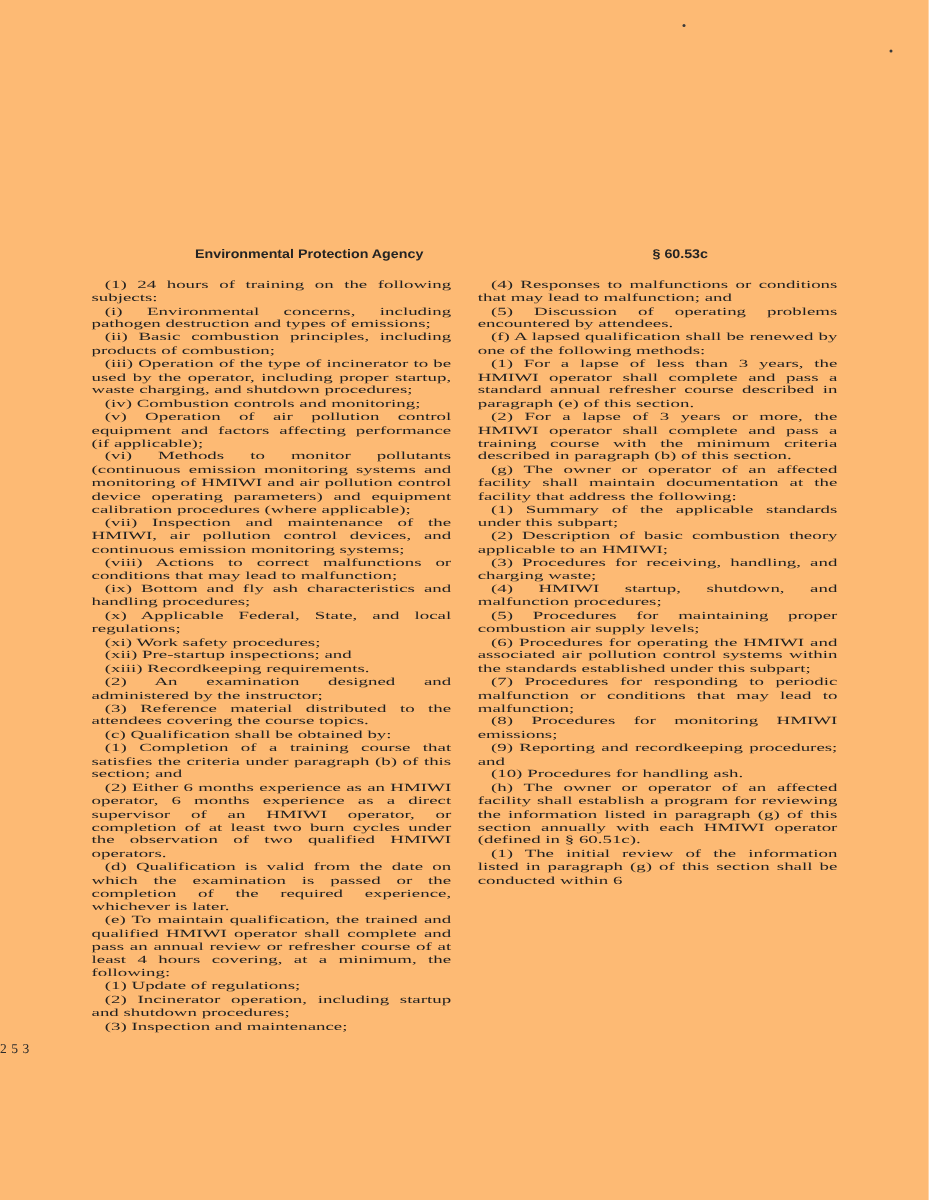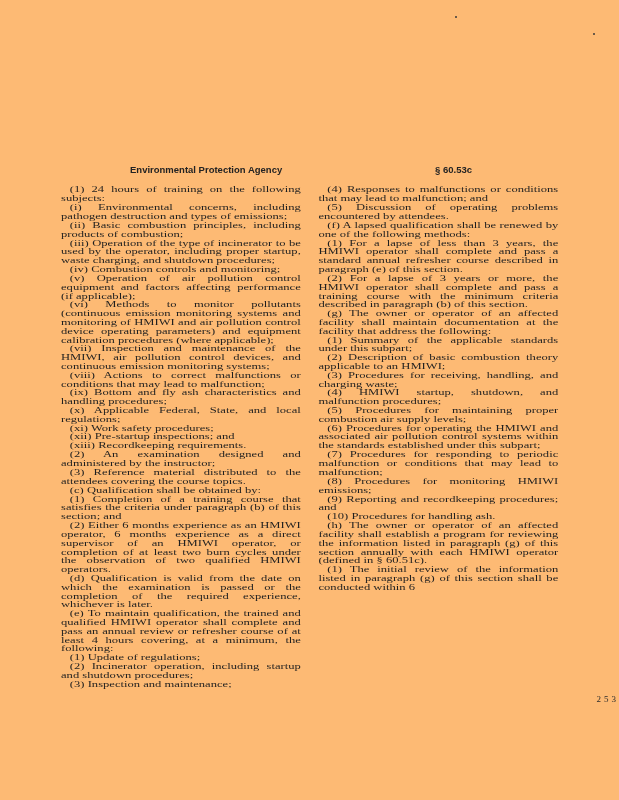--- a/index.html
+++ b/index.html
@@ -60,21 +60,21 @@
   }
   .para {
     margin: 0;
     text-indent: 8px;
   }
   .pgnum {
     position: absolute;
     left: 0;
     top: 694px;
     width: 619px;
-    text-align: right;
+    text-align: left;
     font-family: "Liberation Serif", "DejaVu Serif", serif;
     font-size: 9px;
     letter-spacing: 3px;
     color: #2b2b2b;
     filter: blur(0.45px);
   }
   .speck {
     position: absolute;
     width: 2px;
     height: 2px;

